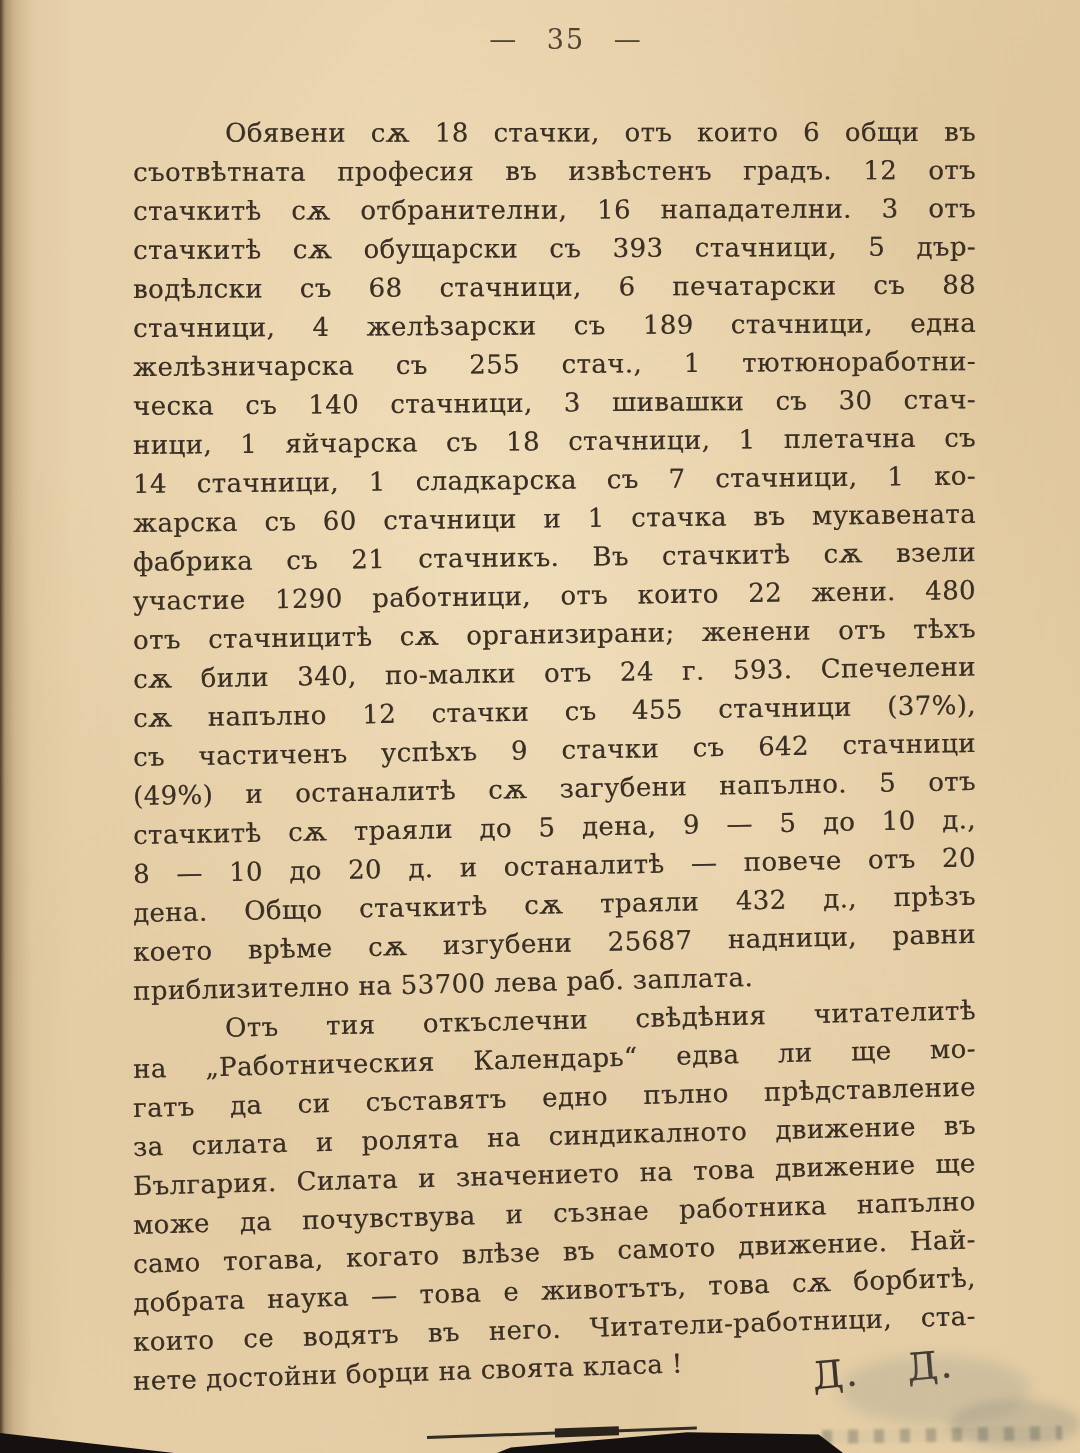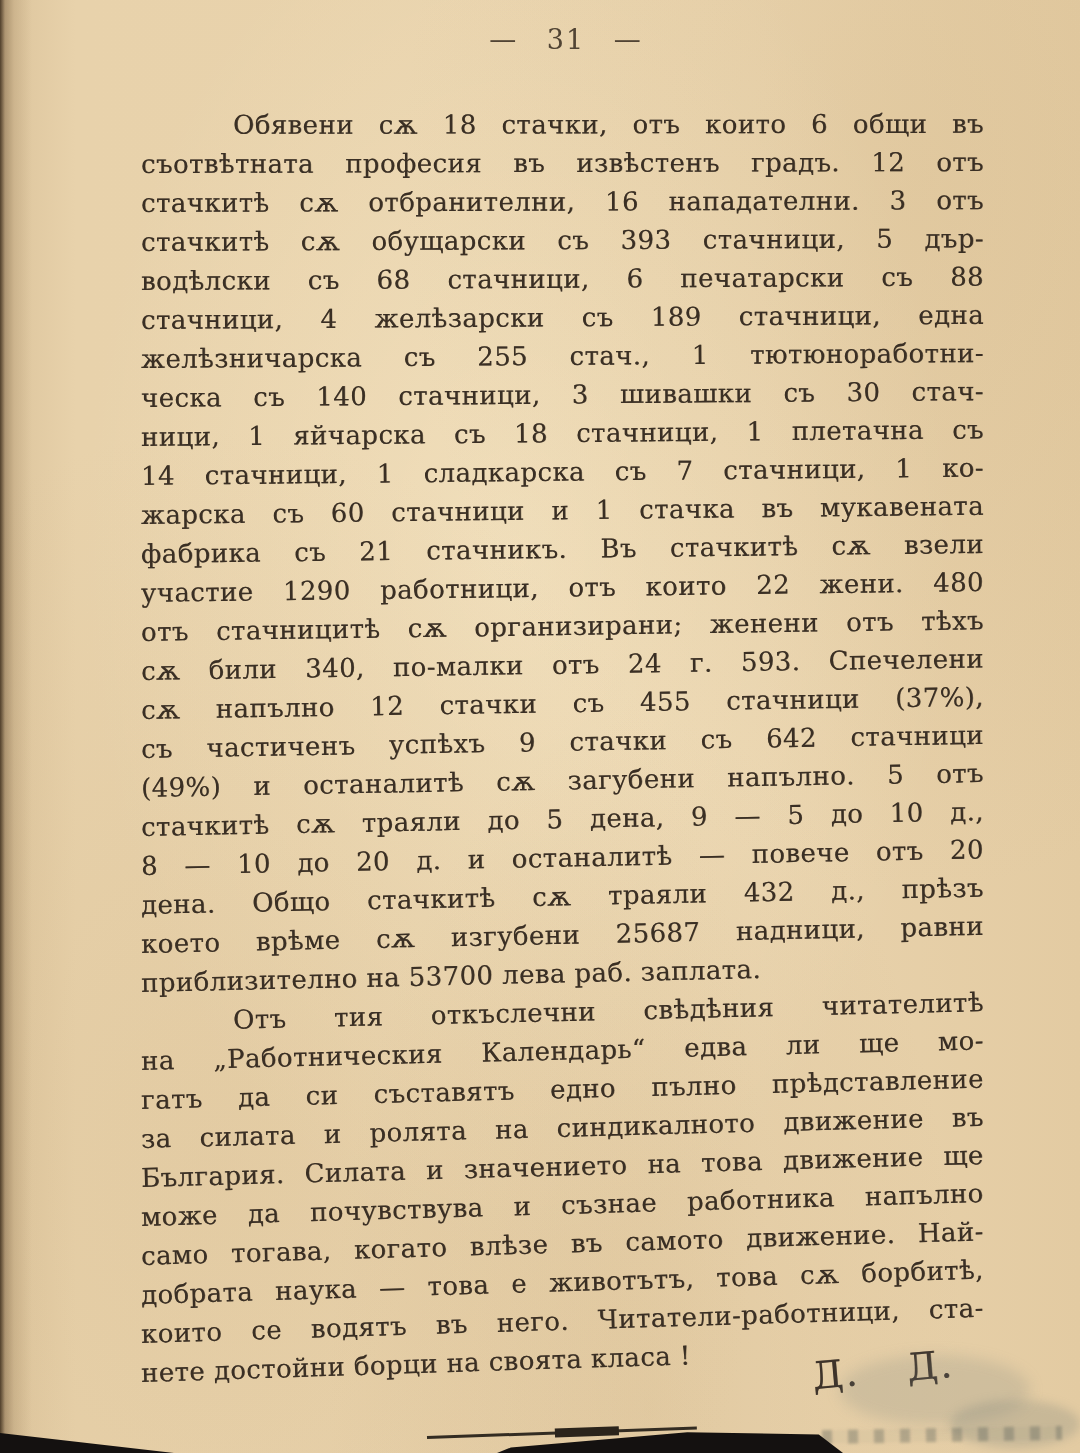--- a/index.html
+++ b/index.html
@@ -33,21 +33,21 @@
   }
 
   .header {
     position: absolute; top: 24px; left: 0; width: 1080px;
     text-align: center; font-size: 27px; color: #514434;
     letter-spacing: 2px; word-spacing: 18px;
     padding-left: 26px;
   }
 
   .text-block {
-    position: absolute; left: 133px; top: 106px; width: 843px; margin-left: 8px;
+    position: absolute; left: 133px; top: 114px; width: 843px;
   }
   .line {
     display: block; width: 843px;
     font-size: 26px; line-height: 39px;
     letter-spacing: 0.4px;
     text-align: justify; text-align-last: justify;
     transform-origin: 0 50%;
     text-shadow: 0.4px 0 0 rgba(58,47,36,0.55);
     white-space: normal;
   }
@@ -99,21 +99,21 @@
     filter: blur(1.5px); transform: rotate(-1deg);
   }
 </style>
 </head>
 <body>
 
 <div class="paper-tone"></div>
 <div class="edge-left"></div>
 
 <div class="header">
-  <span>— 31 —</span>
+  <span>— 35 —</span>
 </div>
 
 <div class="text-block" id="text-block">
     <div class="line para-first" style="transform: rotate(-0.08deg);">Обявени сѫ 18 стачки, отъ които 6 общи въ</div>
     <div class="line" style="transform: rotate(-0.135deg);">съотвѣтната професия въ извѣстенъ градъ. 12 отъ</div>
     <div class="line" style="transform: rotate(-0.19deg);">стачкитѣ сѫ отбранителни, 16 нападателни. 3 отъ</div>
     <div class="line" style="transform: rotate(-0.245deg);">стачкитѣ сѫ обущарски съ 393 стачници, 5 дър-</div>
     <div class="line" style="transform: rotate(-0.3deg);">водѣлски съ 68 стачници, 6 печатарски съ 88</div>
     <div class="line" style="transform: rotate(-0.355deg);">стачници, 4 желѣзарски съ 189 стачници, една</div>
     <div class="line" style="transform: rotate(-0.41deg);">желѣзничарска съ 255 стач., 1 тютюноработни-</div>

